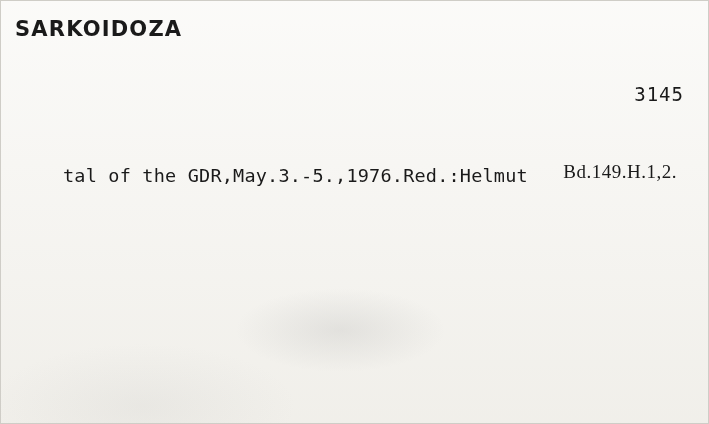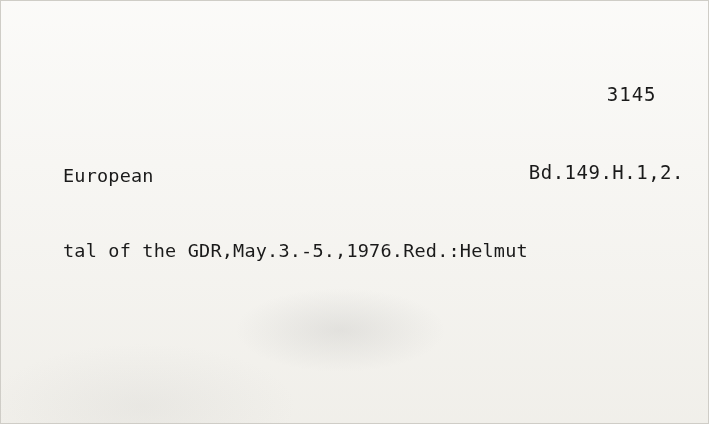--- a/index.html
+++ b/index.html
@@ -42,58 +42,59 @@
     font-weight: bold;
     font-size: 21px;
     letter-spacing: 1.2px;
     white-space: pre;
   }
 
   .topright {
     position: absolute;
     right: 24px;
     top: 28px;
-    text-align: left;
+    text-align: center;
     font-size: 19px;
     line-height: 26px;
     white-space: pre;
   }
   .topright .num {
     display: block;
     margin-left: 78px;
     letter-spacing: 1px;
   }
   .topright .vol {
     display: block;
     letter-spacing: 0.5px;
+    font-family: Liberation Serif, serif;
   }
 
   .body-block {
     position: absolute;
     left: 62px;
     top: 112px;
     font-size: 18.5px;
     line-height: 25px;
     letter-spacing: 0.2px;
     white-space: pre;
   }
   .line { display: block; white-space: pre; }
 </style>
 </head>
 <body>
 
 <div id="card">
 
+  <div class="layer heading">SARKOIDOZA</div>
 
   <div class="layer topright">
     <span class="num">3145</span>
     <span class="vol">Bd.149.H.1,2.</span>
   </div>
 
   <div class="layer body-block">
-    <span class="line">European</span>
     <span class="line">tal of the GDR,May.3.-5.,1976.Red.:Helmut</span>
     
     
     
   </div>
 
 </div>
 
 </body></html>

